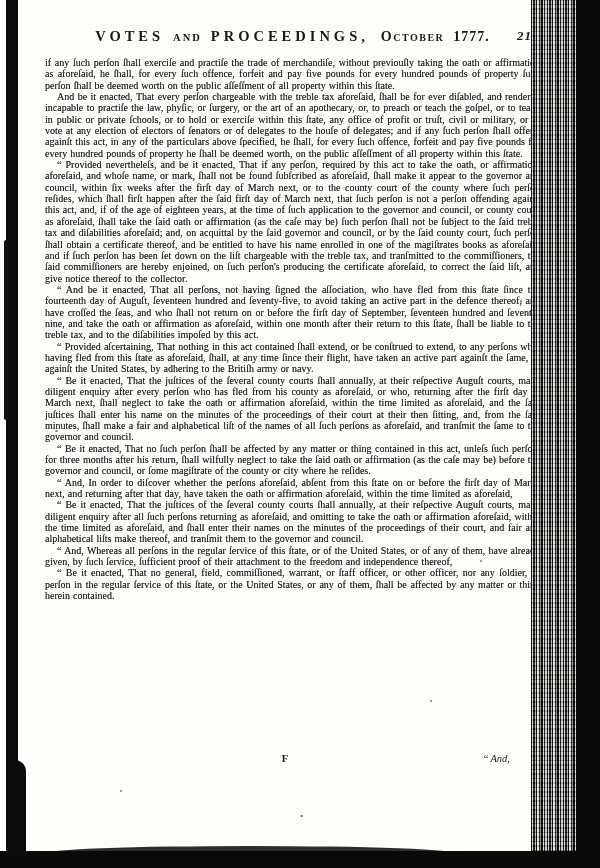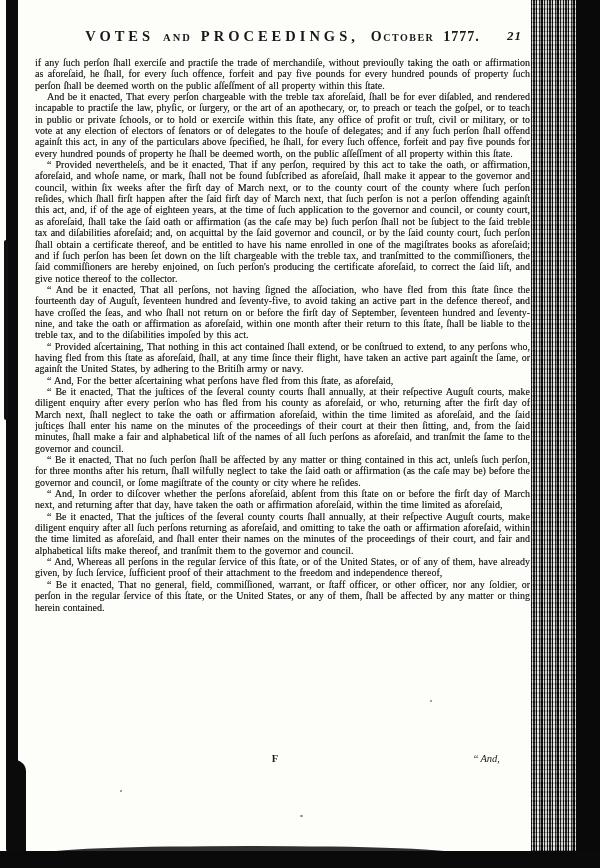--- a/index.html
+++ b/index.html
@@ -35,21 +35,21 @@
   
   .edge-black{position:absolute;left:576px;top:0;width:24px;height:868px;background:#090909;}
   
   .bottom-band{position:absolute;left:0;top:851px;width:600px;height:17px;background:#0a0a0a;}
   .bottom-band::before{
     content:"";position:absolute;left:40px;top:-5px;width:420px;height:8px;
     background:#0a0a0a;border-radius:50% 50% 0 0 / 100% 100% 0 0;opacity:.85;
   }
   
   .page{
-    position:absolute;left:18px;top:0;width:514px;height:860px;
+    position:absolute;left:28px;top:0;width:514px;height:860px;
     padding:0 2px 0 17px;box-sizing:border-box;color:#1d1d1d;
   }
   .pagehead{position:relative;margin-top:27px;text-align:center;white-space:nowrap;color:#181818;}
   .t-votes,.t-proc{font-size:14.5px;font-weight:bold;letter-spacing:4px;}
   .t-and{font-size:10.5px;font-weight:bold;letter-spacing:2px;margin:0 5px;}
   .t-month{font-size:14px;font-weight:bold;font-variant:small-caps;letter-spacing:1.5px;margin-left:8px;}
   .t-year{font-size:14px;font-weight:bold;letter-spacing:1px;margin-left:5px;}
   .pagenum{position:absolute;right:8px;top:1px;font-size:13px;font-weight:bold;letter-spacing:1px;font-style:italic;}
   .body-text{
     margin-top:12px;height:702px;overflow:hidden;
@@ -102,23 +102,20 @@
       <p>
         <span class="q">“ </span><span class="lead">Provided nevertheleſs, and be it enacted, </span><span>That if any perſon, required by this act to take the oath, or affirmation, aforeſaid, and whoſe name, or mark, ſhall not be found ſubſcribed as aforeſaid, ſhall make it appear to the governor and council, within ſix weeks after the firſt day of March next, or to the county court of the county where ſuch perſon reſides, which ſhall firſt happen after the ſaid firſt day of March next, that ſuch perſon is not a perſon offending againſt this act, and, if of the age of eighteen years, at the time of ſuch application to the governor and council, or county court, as aforeſaid, ſhall take the ſaid oath or affirmation (as the caſe may be) ſuch perſon ſhall not be ſubject to the ſaid treble tax and diſabilities aforeſaid; and, on acquittal by the ſaid governor and council, or by the ſaid county court, ſuch perſon ſhall obtain a certificate thereof, and be entitled to have his name enrolled in one of the magiſtrates books as aforeſaid; and if ſuch perſon has been ſet down on the liſt chargeable with the treble tax, and tranſmitted to the commiſſioners, the ſaid commiſſioners are hereby enjoined, on ſuch perſon's producing the certificate aforeſaid, to correct the ſaid liſt, and give notice thereof to the collector.</span>
       </p>
       <p>
         <span class="q">“ </span><span class="lead">And be it enacted, </span><span>That all perſons, not having ſigned the aſſociation, who have fled from this ſtate ſince the fourteenth day of Auguſt, ſeventeen hundred and ſeventy-five, to avoid taking an active part in the defence thereof, and have croſſed the ſeas, and who ſhall not return on or before the firſt day of September, ſeventeen hundred and ſeventy-nine, and take the oath or affirmation as aforeſaid, within one month after their return to this ſtate, ſhall be liable to the treble tax, and to the diſabilities impoſed by this act.</span>
       </p>
       <p>
         <span class="q">“ </span><span class="lead">Provided aſcertaining, </span><span>That nothing in this act contained ſhall extend, or be conſtrued to extend, to any perſons who, having fled from this ſtate as aforeſaid, ſhall, at any time ſince their flight, have taken an active part againſt the ſame, or againſt the United States, by adhering to the Britiſh army or navy.</span>
       </p>
       <p>
-        <span class="q">“ </span><span class="lead">And, </span><span>For the better aſcertaining what perſons have fled from this ſtate, as aforeſaid,</span>
-      </p>
-      <p>
         <span class="q">“ </span><span class="lead">Be it enacted, </span><span>That the juſtices of the ſeveral county courts ſhall annually, at their reſpective Auguſt courts, make diligent enquiry after every perſon who has fled from his county as aforeſaid, or who, returning after the firſt day of March next, ſhall neglect to take the oath or affirmation aforeſaid, within the time limited as aforeſaid, and the ſaid juſtices ſhall enter his name on the minutes of the proceedings of their court at their then ſitting, and, from the ſaid minutes, ſhall make a fair and alphabetical liſt of the names of all ſuch perſons as aforeſaid, and tranſmit the ſame to the governor and council.</span>
       </p>
       <p>
         <span class="q">“ </span><span class="lead">Be it enacted, </span><span>That no ſuch perſon ſhall be affected by any matter or thing contained in this act, unleſs ſuch perſon, for three months after his return, ſhall wilfully neglect to take the ſaid oath or affirmation (as the caſe may be) before the governor and council, or ſome magiſtrate of the county or city where he reſides.</span>
       </p>
       <p>
         <span class="q">“ </span><span class="lead">And, </span><span>In order to diſcover whether the perſons aforeſaid, abſent from this ſtate on or before the firſt day of March next, and returning after that day, have taken the oath or affirmation aforeſaid, within the time limited as aforeſaid,</span>
       </p>
       <p>
         <span class="q">“ </span><span class="lead">Be it enacted, </span><span>That the juſtices of the ſeveral county courts ſhall annually, at their reſpective Auguſt courts, make diligent enquiry after all ſuch perſons returning as aforeſaid, and omitting to take the oath or affirmation aforeſaid, within the time limited as aforeſaid, and ſhall enter their names on the minutes of the proceedings of their court, and fair and alphabetical liſts make thereof, and tranſmit them to the governor and council.</span>

